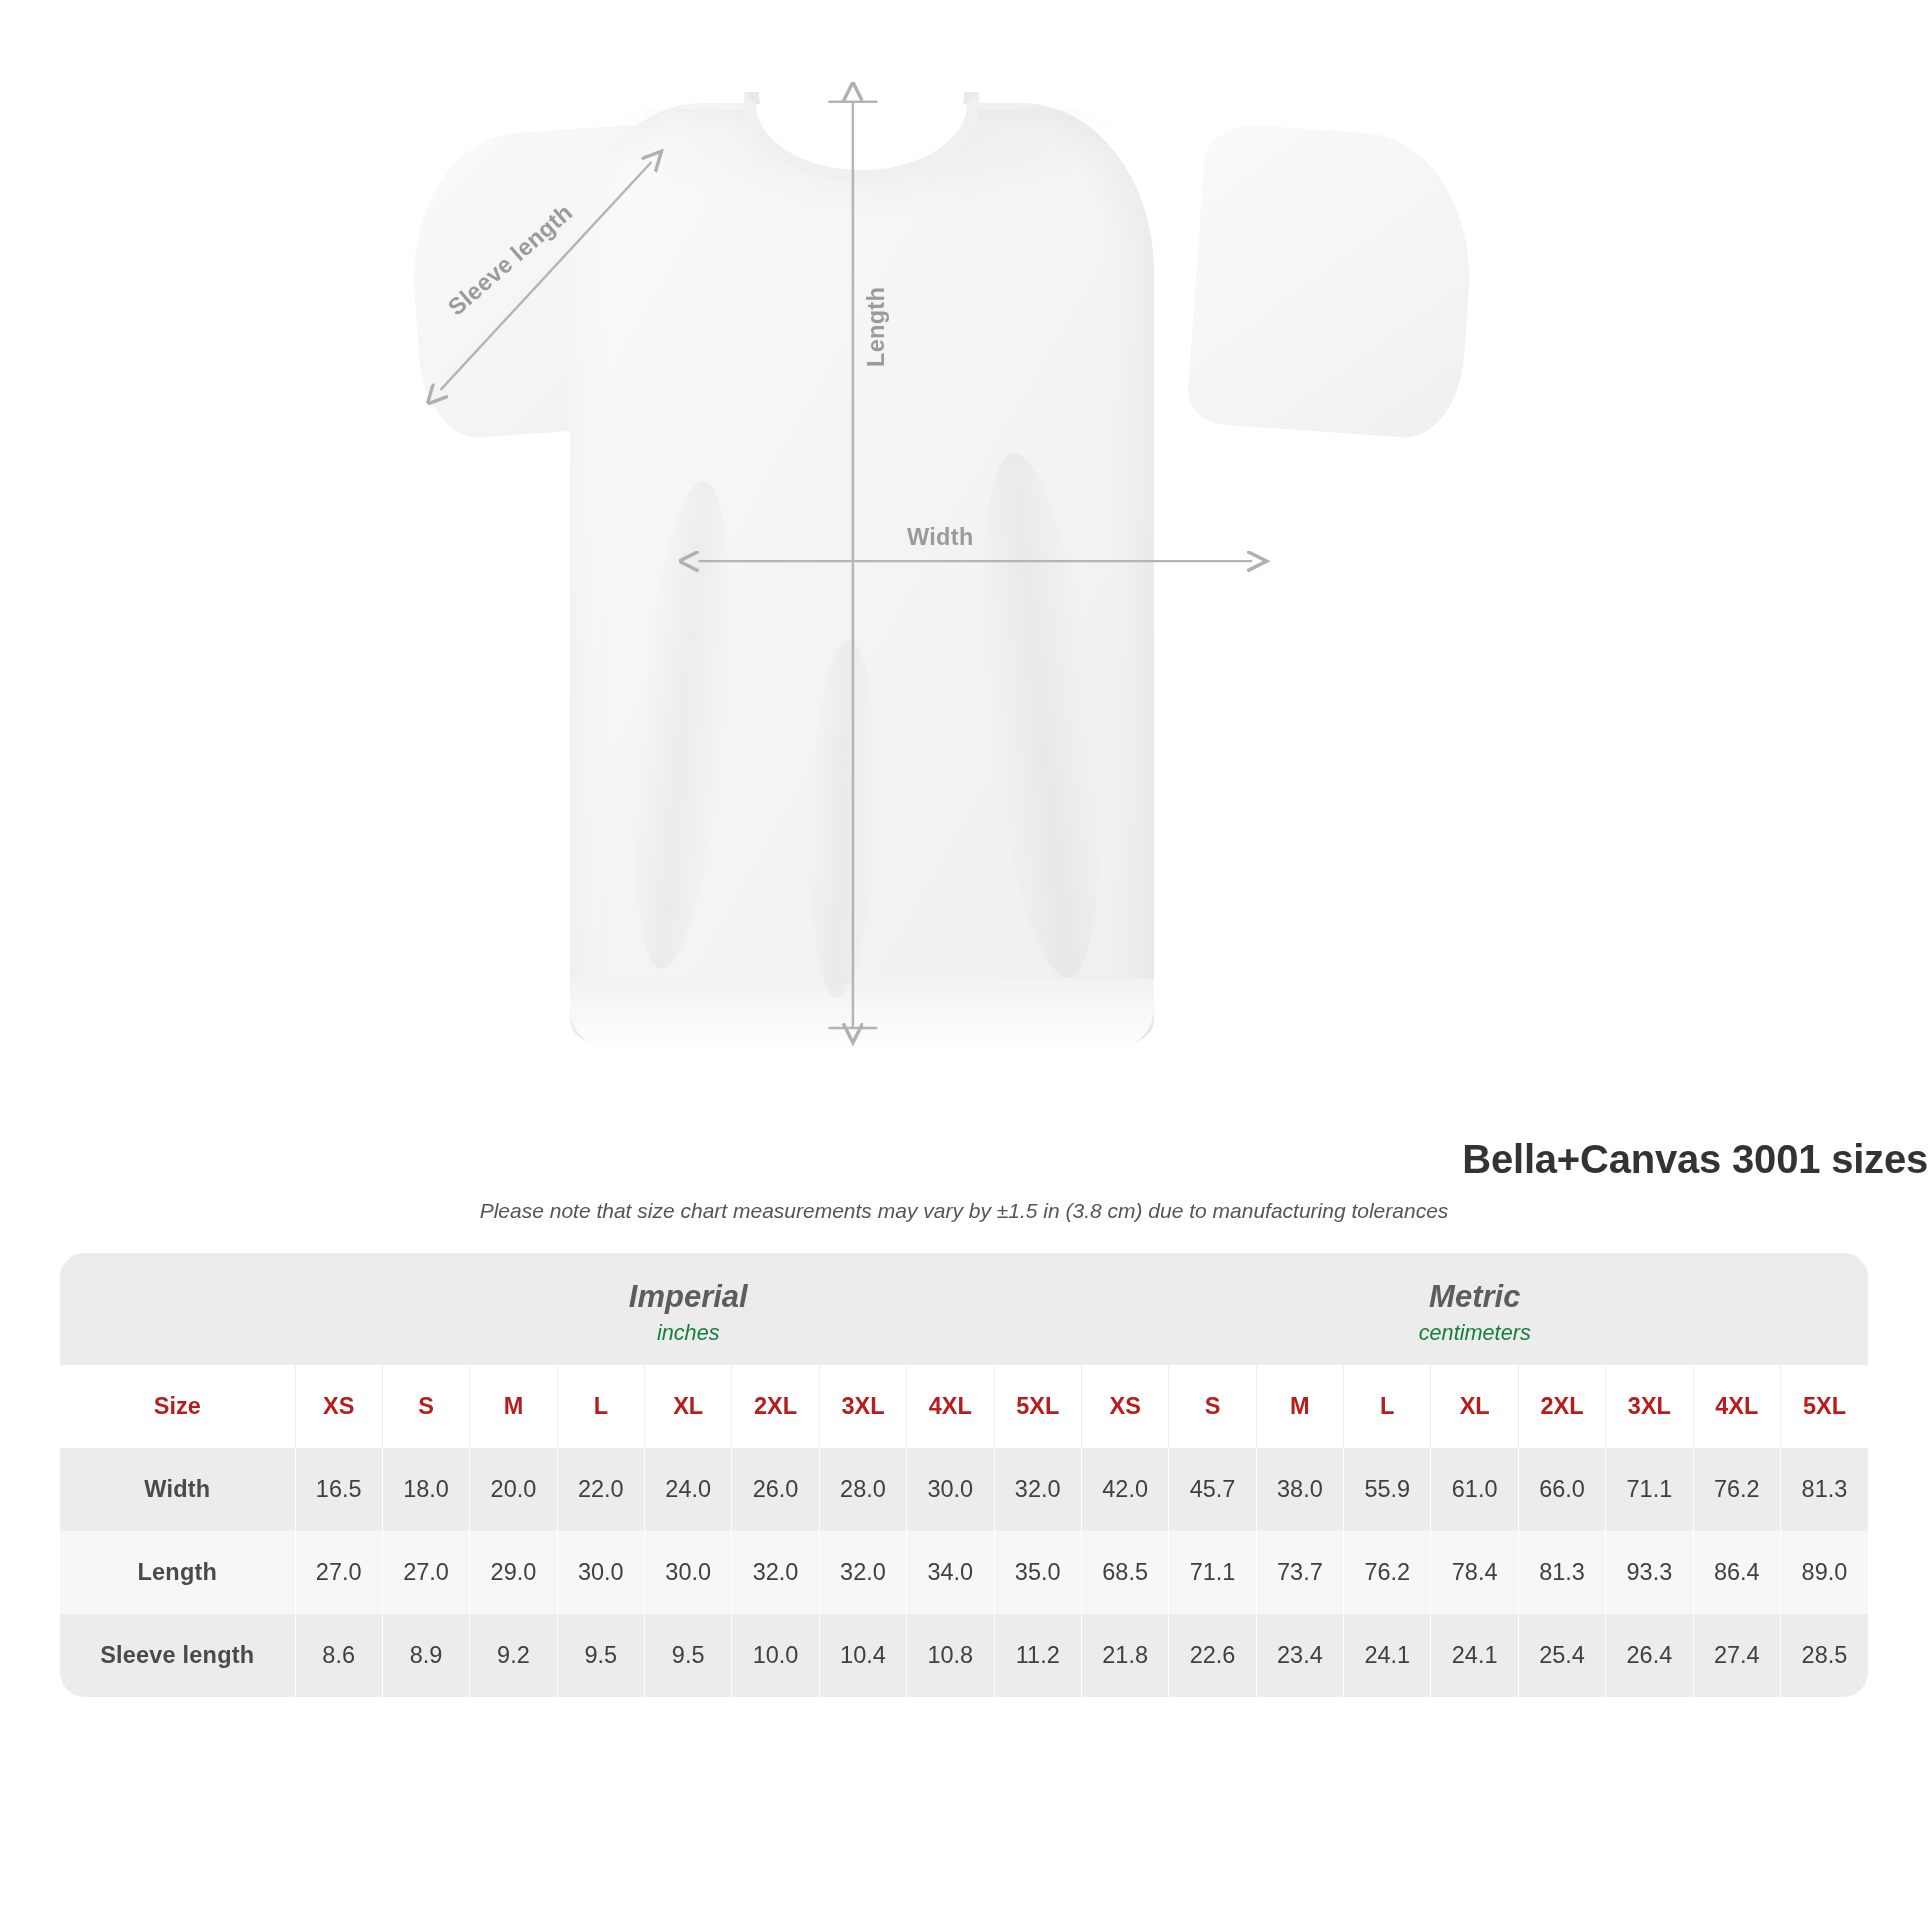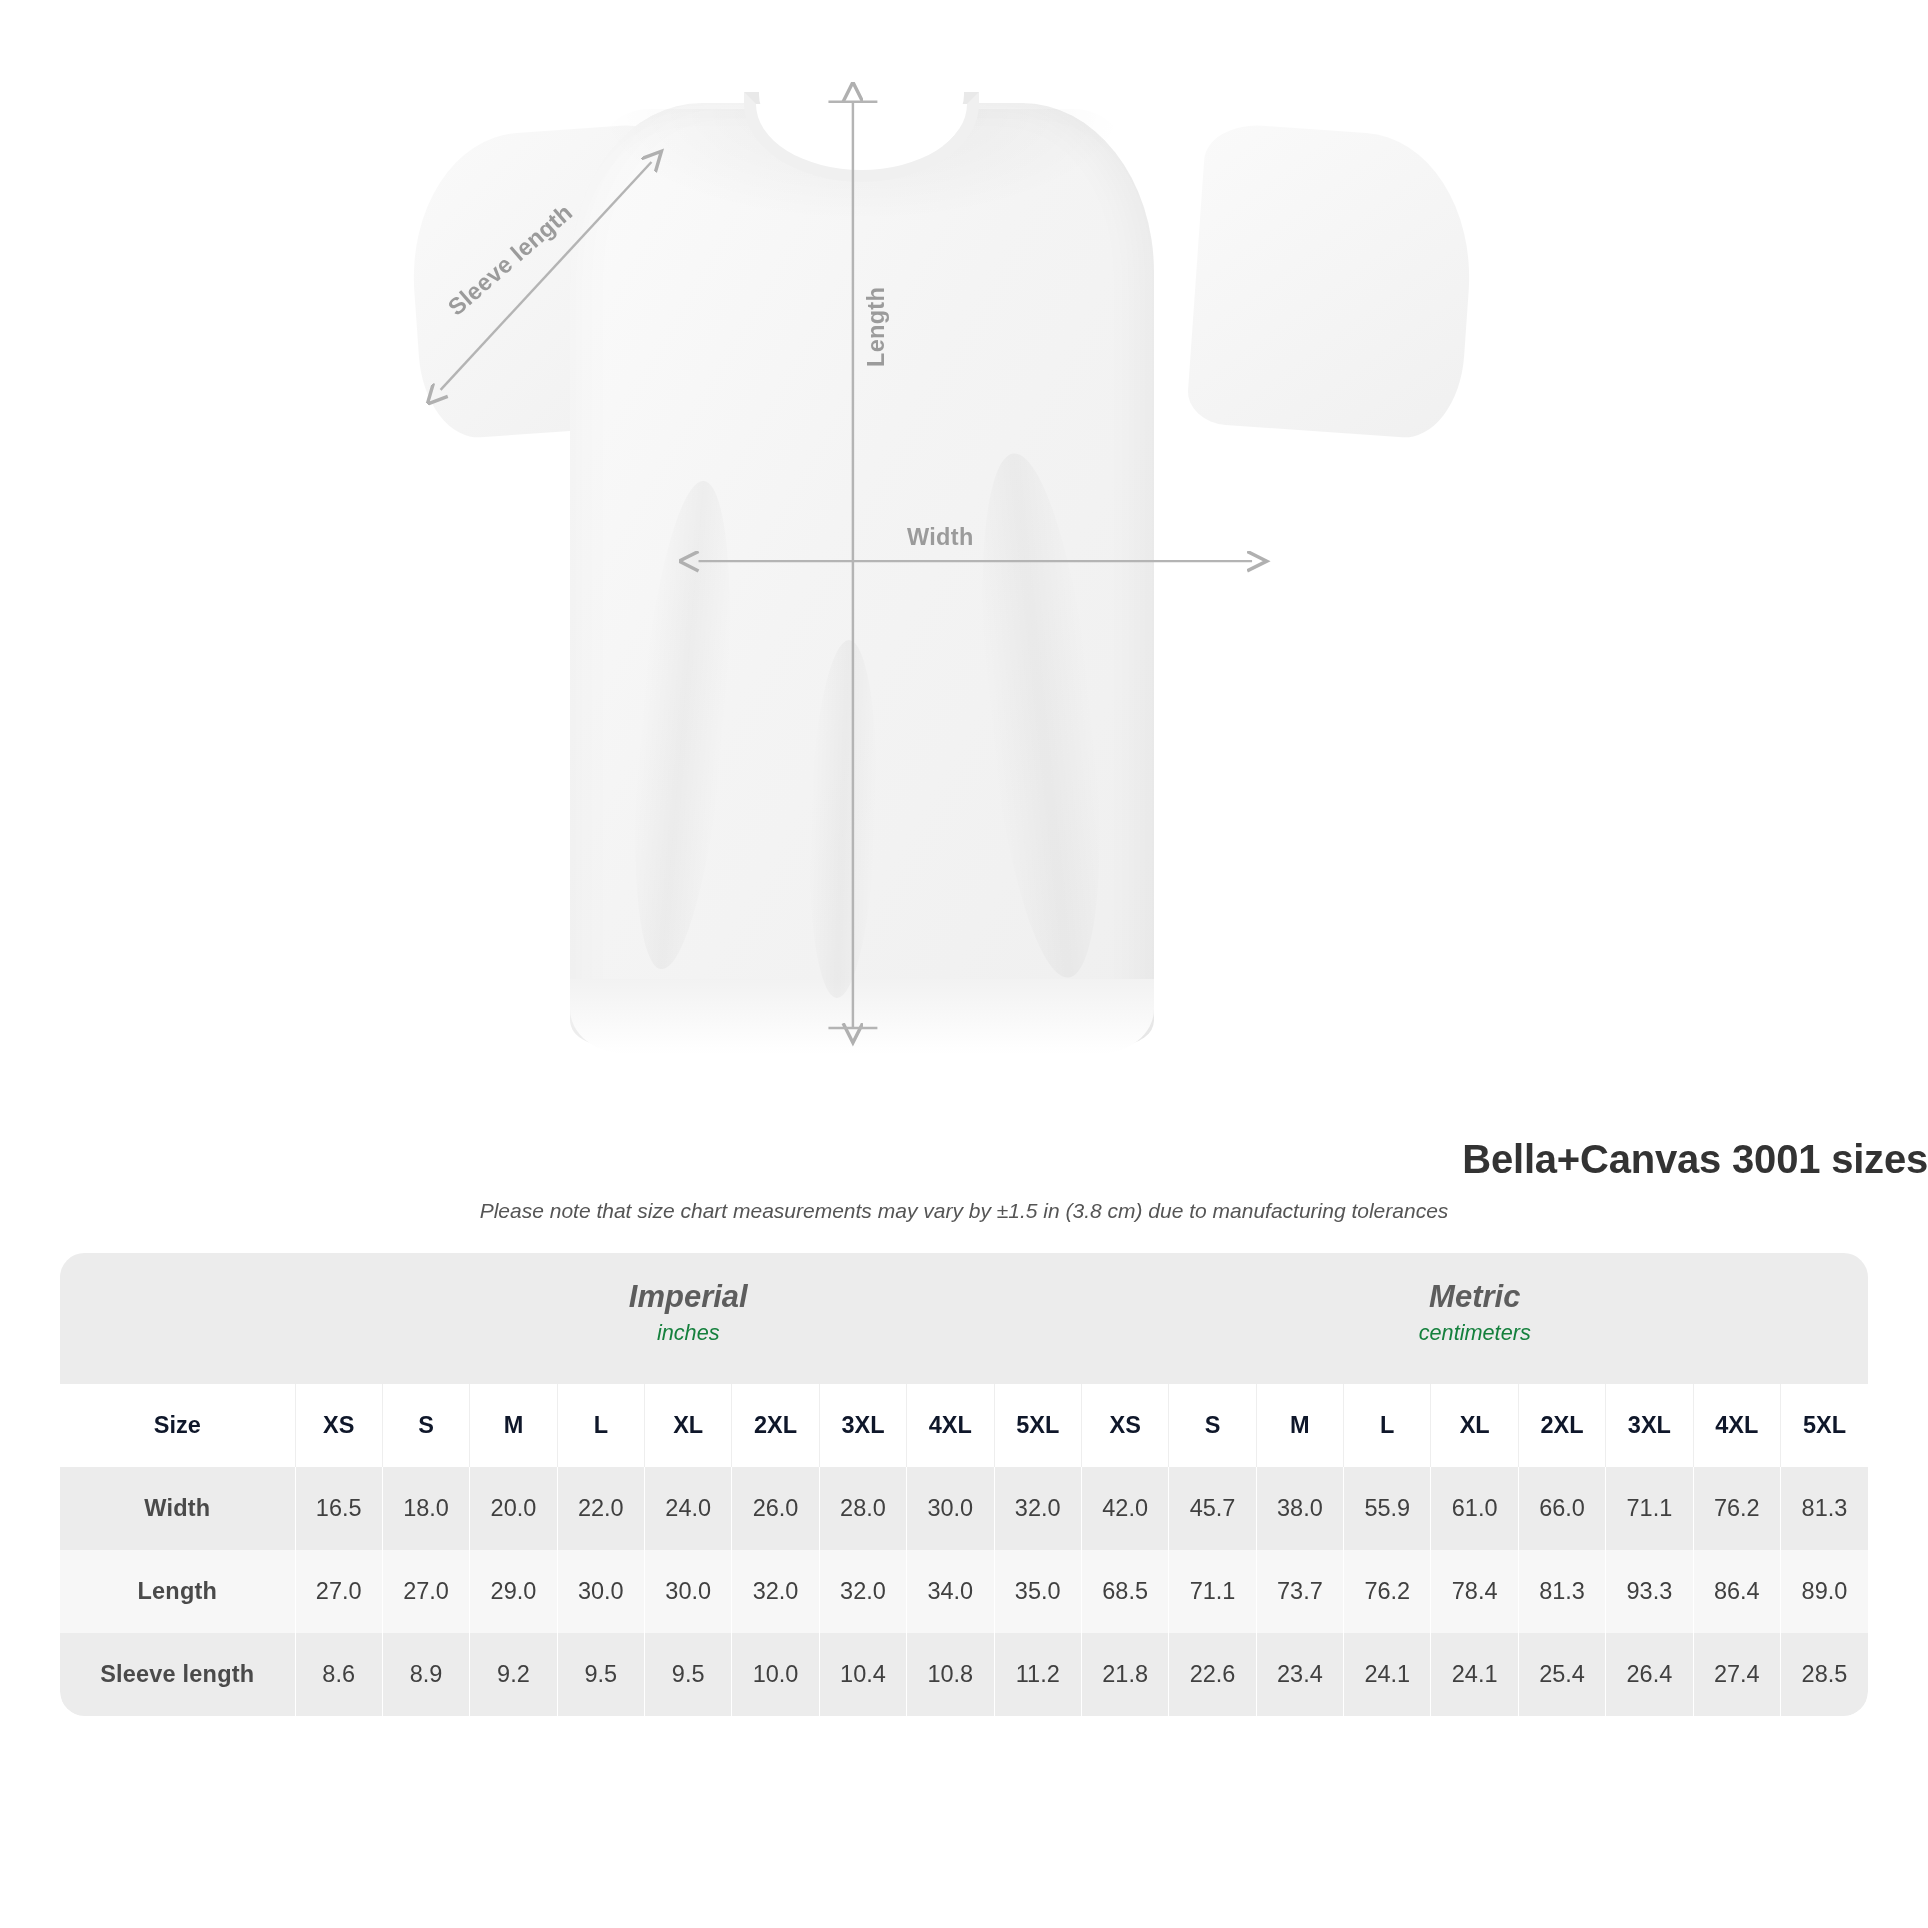--- a/index.html
+++ b/index.html
@@ -175,21 +175,21 @@
   table.size-table {
     border-collapse: collapse;
     width: 1808px;
     table-layout: fixed;
   }
   table.size-table col.col-label { width: 234px; }
   table.size-table col.col-val { width: 87px; }
 
   .unit-head td {
     background: #ececec;
-    padding: 26px 0 38px 0;
+    padding: 26px 0 19px 0;
     text-align: center;
     vertical-align: middle;
   }
   .unit-head td.blank { background: #ececec; }
   .unit-name {
     font-size: 31px;
     font-weight: bold;
     font-style: italic;
     color: #5d5d5d;
     line-height: 1.15;
@@ -199,21 +199,21 @@
     font-style: italic;
     color: #15803d;
     margin-top: 5.6px;
   }
 
   .size-row td {
     background: #ffffff;
     text-align: center;
     font-size: 23.5px;
     font-weight: bold;
-    color: #0f172a;
+    color: #b91c1c;
     padding: 28px 0;
     border-left: 1.9px solid #eeeeee;
   }
   .size-row td:first-child { border-left: none; }
 
   .data-row td {
     text-align: center;
     font-size: 23.5px;
     color: #404040;
     padding: 28px 0;

